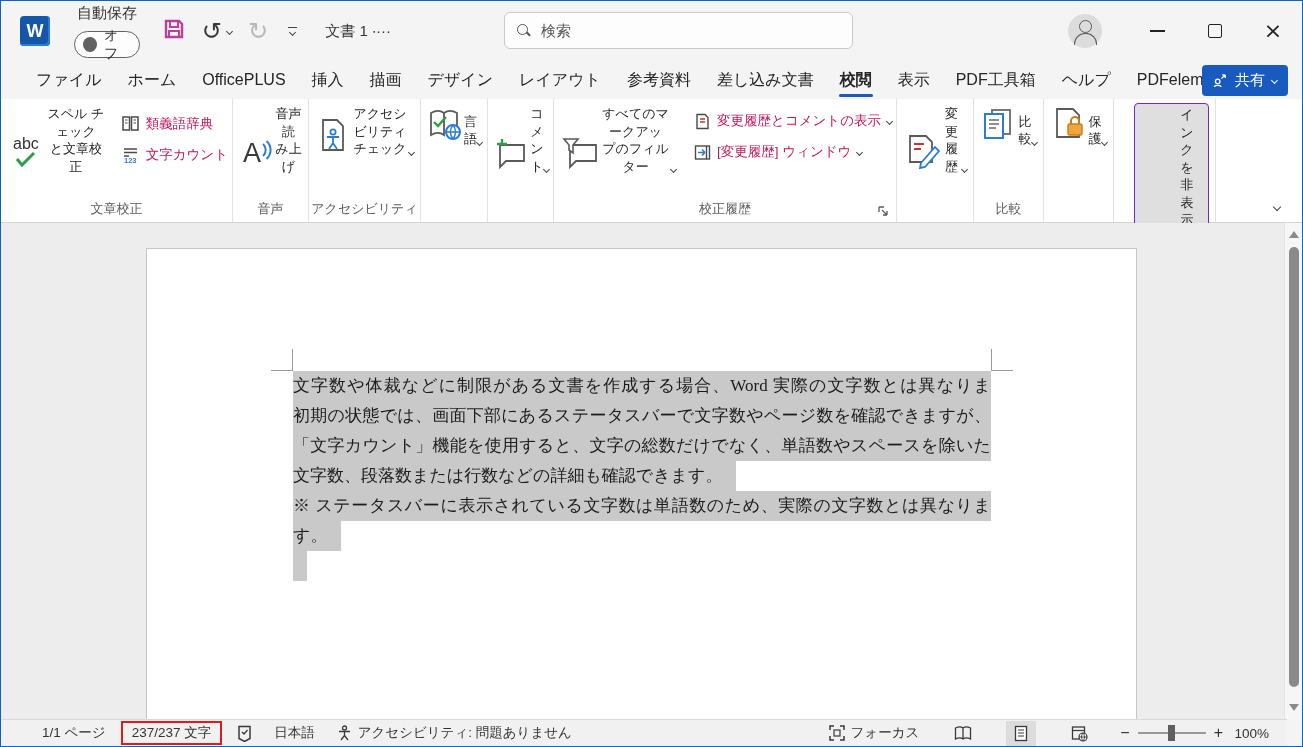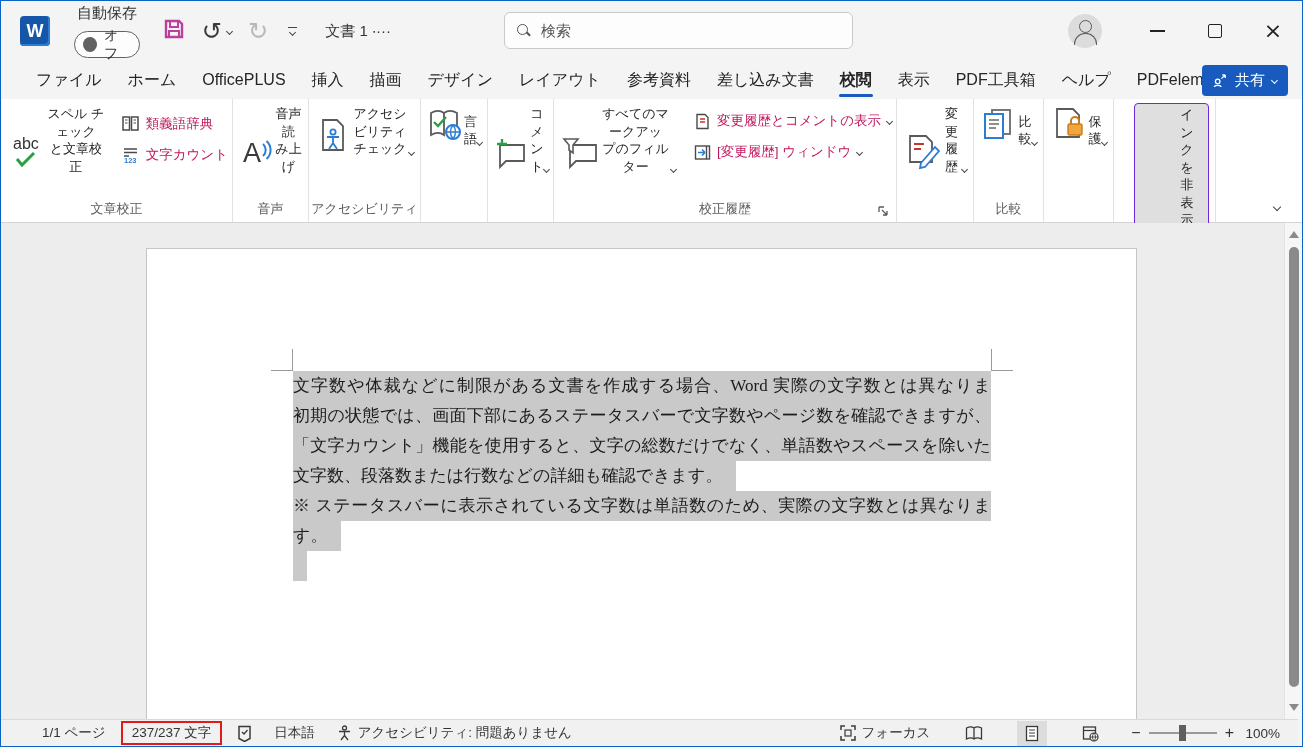--- a/index.html
+++ b/index.html
@@ -76,21 +76,21 @@
   .cropmark { position:absolute; width:22px; height:22px; }
   .cropmark.tl { left:124px; top:100px; border-right:1px solid #9a9a9a; border-bottom:1px solid #9a9a9a; }
   .cropmark.tr { left:844px; top:100px; border-left:1px solid #9a9a9a; border-bottom:1px solid #9a9a9a; }
   .vscroll { position:absolute; right:0; top:0; bottom:0; width:18px; background:#f6f6f6; border-left:1px solid #e4e4e4; }
   .varrow { position:absolute; left:4px; width:0; height:0; border-left:5px solid transparent; border-right:5px solid transparent; }
   .varrow.up { top:8px; border-bottom:7px solid #8a8a8a; }
   .varrow.down { bottom:8px; border-top:7px solid #8a8a8a; }
   .vthumb { position:absolute; left:4px; top:24px; width:10px; height:440px; background:#8a8a8a; border-radius:5px; }
 
   
-  .statusbar { position:absolute; left:0; right:4px; bottom:0; height:27px; background:#f1f1f1; border-top:1px solid #d9d9d9; display:flex; font-size:13.5px; color:#333; }
+  .statusbar { position:absolute; left:0; right:15px; bottom:0; height:27px; background:#f1f1f1; border-top:1px solid #d9d9d9; display:flex; font-size:13.5px; color:#333; }
   .sb-item { display:flex; align-items:center; gap:6px; padding:0 11px; height:100%; cursor:pointer; white-space:nowrap; }
   .sb-left { display:flex; align-items:center; margin-left:30px; }
   .sb-right { margin-left:auto; display:flex; align-items:center; margin-right:8px; }
   .redbox { border:2px solid #e01b1b; padding:0 9px; height:24px; display:flex; align-items:center; margin:0 4px; }
   .viewbtn { width:30px; height:25px; display:flex; align-items:center; justify-content:center; cursor:pointer; }
   .viewbtn.active { background:#dcdcdc; }
   .zoomline { width:68px; height:2px; background:#9a9a9a; margin:0 4px; position:relative; }
   .zoomthumb { position:absolute; left:30px; top:-7px; width:7px; height:16px; background:#5f5f5f; }
   .zplus { font-size:16px; color:#333; padding:0 4px; cursor:pointer; }
   .zoompct { width:52px; text-align:right; padding-right:10px; }

